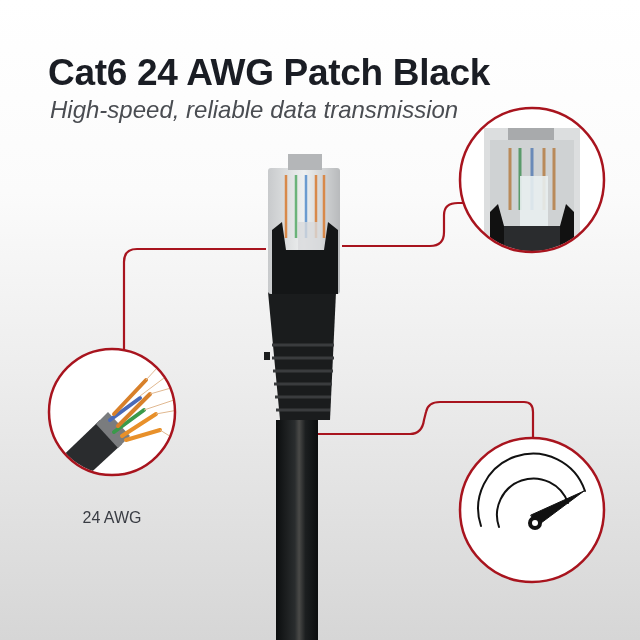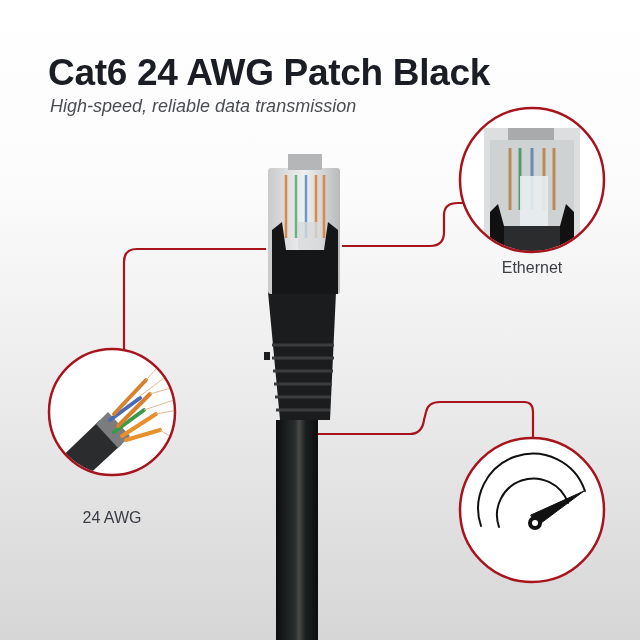--- a/index.html
+++ b/index.html
@@ -8,21 +8,21 @@
       background: linear-gradient(180deg, #ffffff 0%, #fbfbfb 30%, #ececec 60%, #d6d6d6 100%);
       font-family: "Liberation Sans", sans-serif;
     }
     .title {
       position: absolute; left: 48px; top: 52px;
       font-size: 37px; font-weight: bold; color: #1a1d24; letter-spacing: -0.3px;
       white-space: nowrap;
     }
     .subtitle {
       position: absolute; left: 50px; top: 96px;
-      font-size: 18px; font-style: italic; color: #4a4d52; white-space: nowrap;
+      font-size: 24px; font-style: italic; color: #4a4d52; white-space: nowrap;
     }
     svg.art { position: absolute; left: 0; top: 0; }
     .label {
       position: absolute; text-align: center; color: #3a3d44;
       font-size: 16px; line-height: 19px; white-space: nowrap;
     }
   </style>
 </head>
 <body>
 
@@ -136,19 +136,18 @@
       <path d="M481 526 A54 54 0 0 1 585 491" stroke-width="2"></path>
       <path d="M499 527 A36 36 0 0 1 568 503" stroke-width="2"></path>
       <path d="M531 515 L584 491 L537 526 Z" fill="#111" stroke-width="1"></path>
       <circle cx="535" cy="523" r="7" fill="#111" stroke="none"></circle>
       <circle cx="535" cy="523" r="3" fill="#fff" stroke="none"></circle>
     </g>
   </g>
 </svg>
 
 <div class="label" style="left:472px; top:258px; width:120px;">
-  <div>Ethernet</div>
 </div>
 <div class="label" style="left:52px; top:508px; width:120px;">
   <div>24 AWG</div>
 </div>
 <div class="label" style="left:462px; top:584px; width:140px;">
 </div>
 
 </body></html>

